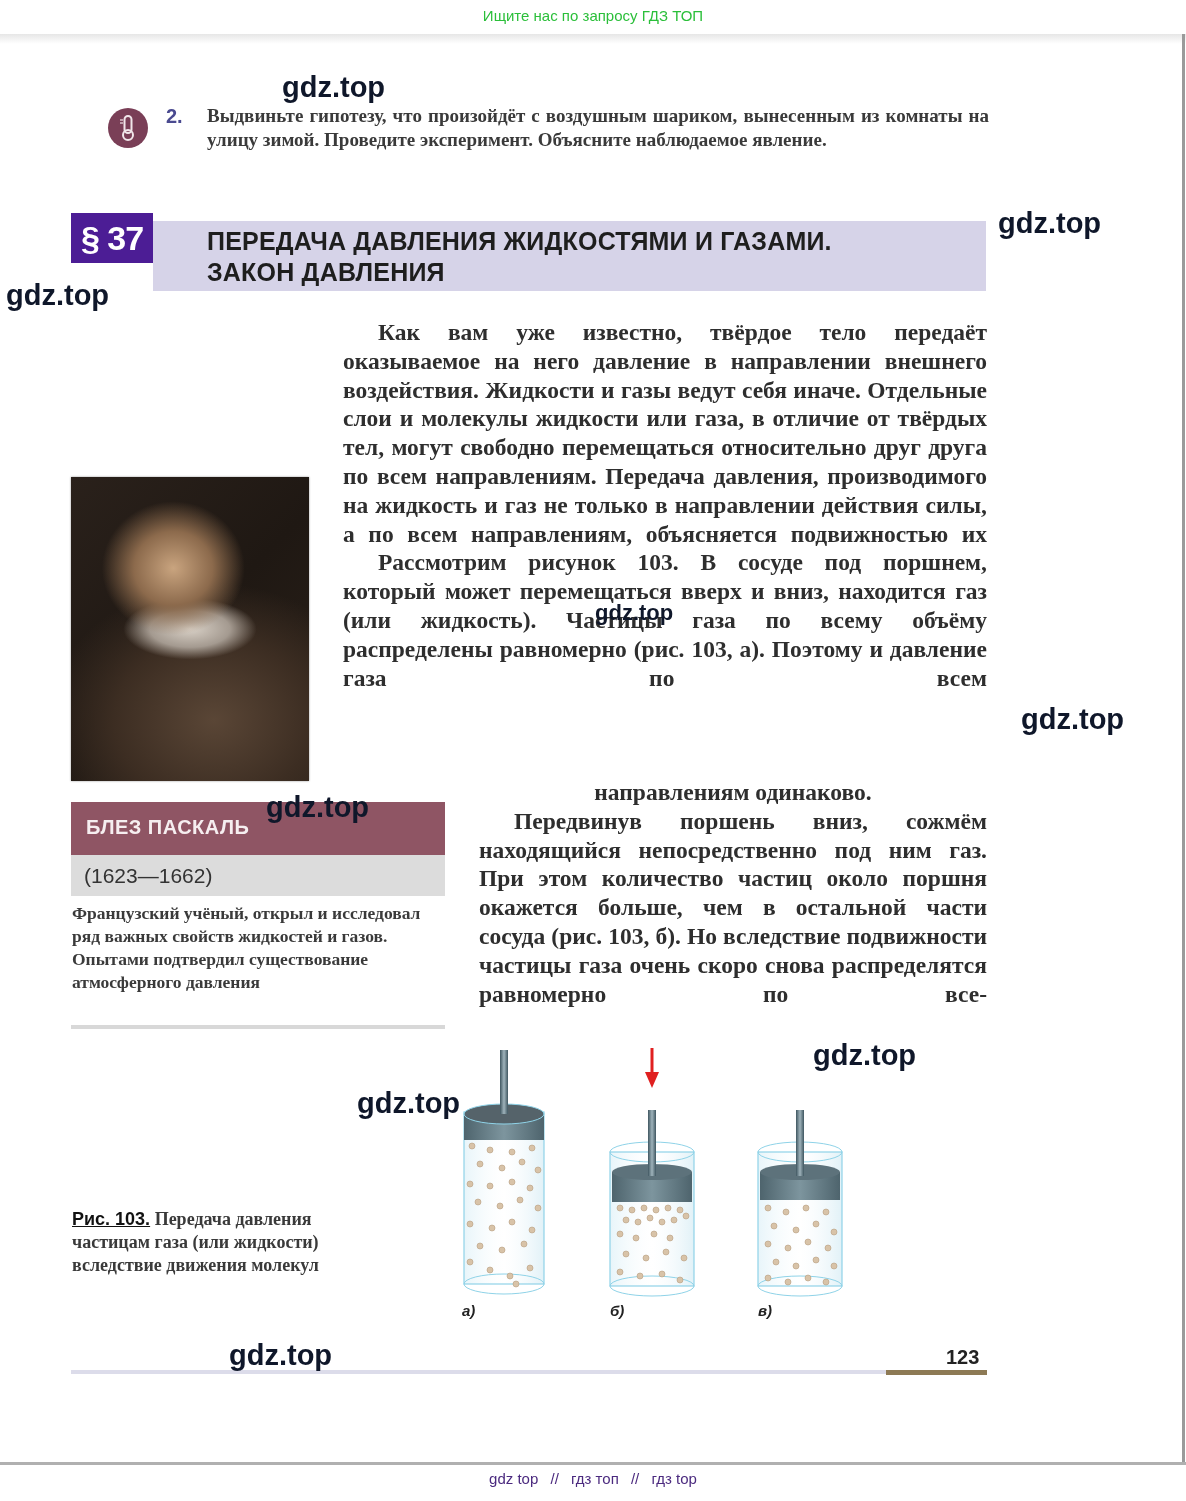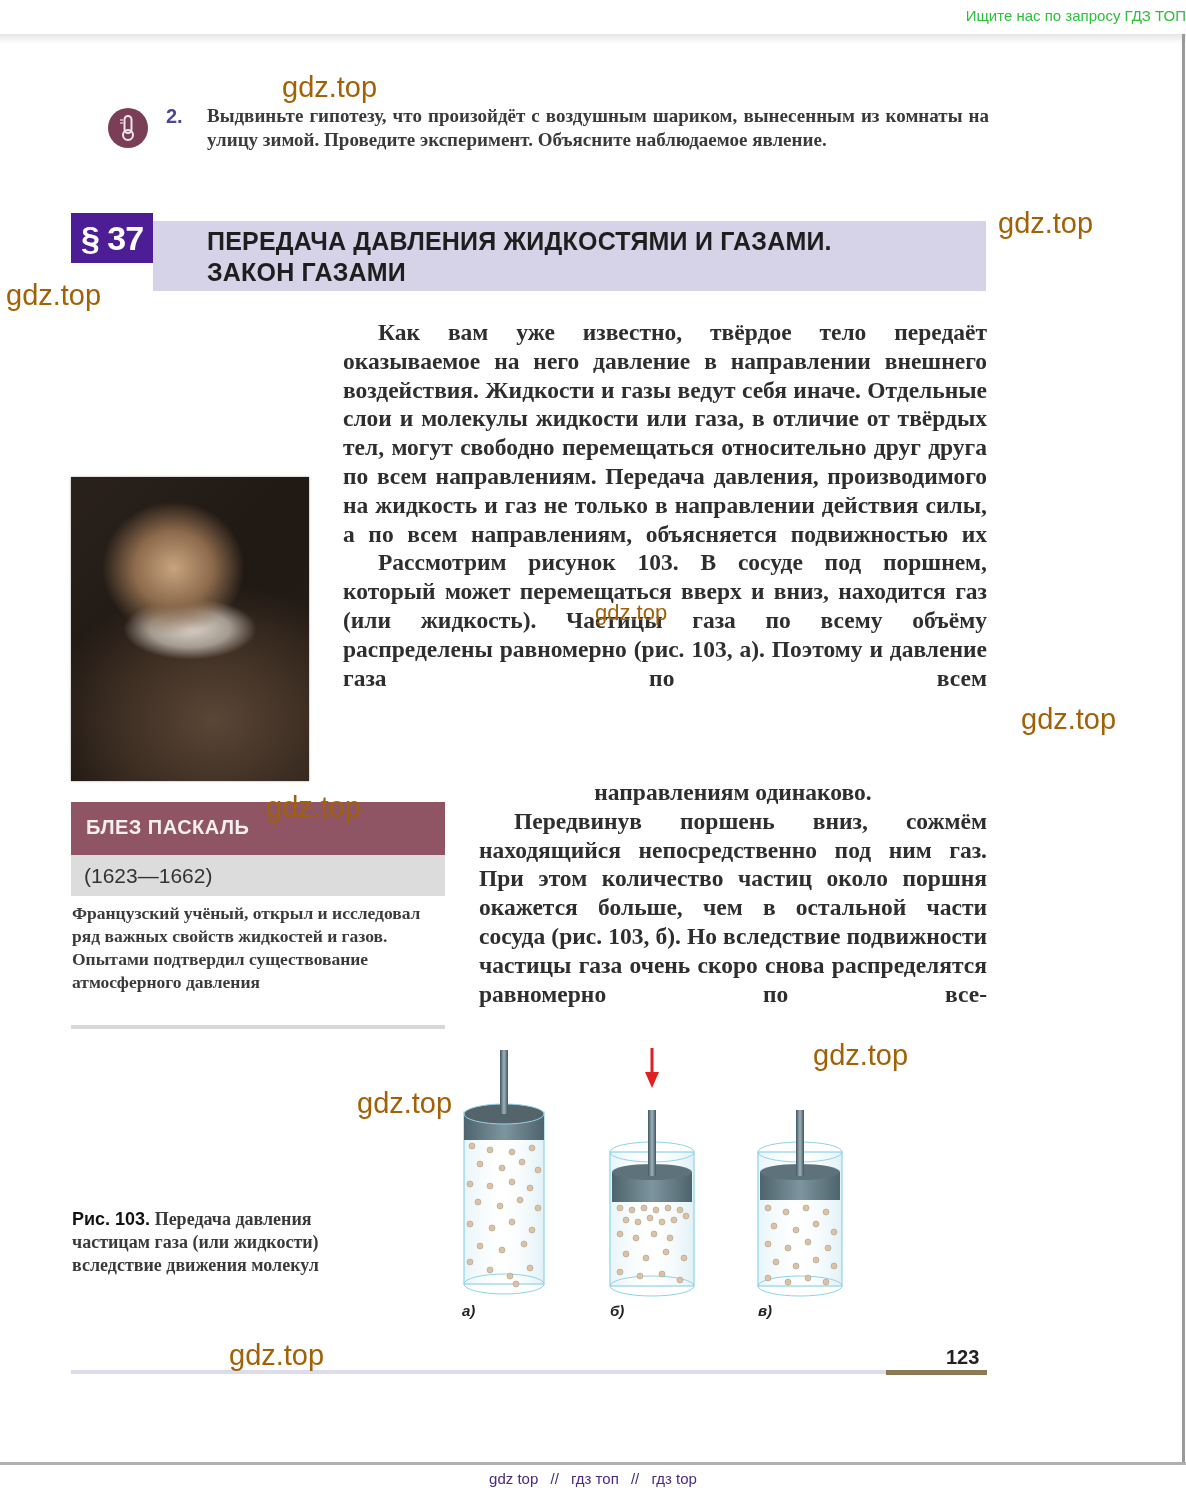--- a/index.html
+++ b/index.html
@@ -1,24 +1,24 @@
 <!DOCTYPE html>
 <html><head>
 <meta charset="utf-8">
 <style>
   html, body { margin: 0; padding: 0; background: #ffffff; }
   body { width: 1186px; height: 1501px; position: relative; overflow: hidden; font-family: "Liberation Serif", serif; color: #2a2a2a; }
-  .top-banner { position: absolute; left: 0; top: 0; width: 1186px; height: 28px; text-align: right; line-height: 32px; font-family: "Liberation Sans", sans-serif; font-size: 15px; color: #2bbf3a; text-decoration: none; }
+  .top-banner { position: absolute; left: 0; top: 0; width: 1186px; height: 28px; text-align: center; line-height: 32px; font-family: "Liberation Sans", sans-serif; font-size: 15px; color: #2bbf3a; text-decoration: none; }
   .top-shadow { position: absolute; left: 0; top: 34px; width: 1186px; height: 10px; background: linear-gradient(#e6e6e6, #ffffff); }
   .right-rule { position: absolute; left: 1182px; top: 34px; width: 3px; height: 1430px; background: #9a9a9a; }
   .bottom-rule { position: absolute; left: 0; top: 1462px; width: 1186px; height: 3px; background: #b0b0b0; }
   .bottom-links { position: absolute; left: 0; top: 1470px; width: 1186px; text-align: center; font-family: "Liberation Sans", sans-serif; font-size: 15px; color: #4b2a7f; }
   .bottom-links span { margin: 0 4px; }
 
-  .wm { position: absolute; font-family: "Liberation Sans", sans-serif; font-size: 29px; color: #a16207; line-height: 1; }
+  .wm { position: absolute; font-family: "Liberation Sans", sans-serif; font-size: 29px; color: #0f172a; line-height: 1; font-weight: bold; }
 
   .task-icon { position: absolute; left: 108px; top: 108px; width: 40px; height: 40px; border-radius: 50%; background: #7a3f57; }
   .task-icon svg { width: 40px; height: 40px; }
   .task-num { position: absolute; left: 166px; top: 105px; font-family: "Liberation Sans", sans-serif; font-weight: bold; font-size: 20px; color: #4a4a90; }
   .task-text { position: absolute; left: 207px; top: 104px; width: 782px; font-size: 19px; line-height: 24px; font-weight: bold; color: #3a3a3a; text-align: justify; }
 
   .sec-badge { position: absolute; left: 71px; top: 213px; width: 82px; height: 50px; background: #4c1d95; color: #fff; font-family: "Liberation Sans", sans-serif; font-weight: bold; font-size: 34px; line-height: 50px; text-align: center; letter-spacing: -1px; }
   .sec-bar { position: absolute; left: 153px; top: 221px; width: 833px; height: 70px; background: #d6d3e8; }
   .sec-title { position: absolute; left: 207px; top: 226px; font-family: "Liberation Sans", sans-serif; font-weight: bold; font-size: 25px; line-height: 31px; color: #1e1e1e; letter-spacing: 0.2px; }
 
@@ -33,21 +33,21 @@
   .portrait { position: absolute; left: 71px; top: 477px; width: 238px; height: 304px; background: radial-gradient(ellipse 30% 22% at 43% 30%, #c9a47f 0%, #8c6a4c 55%, transparent 100%), radial-gradient(ellipse 28% 10% at 50% 50%, #d8d0c6 0%, #a49a90 60%, transparent 100%), radial-gradient(ellipse 70% 45% at 60% 80%, #5a4636 0%, #3c2d22 60%, transparent 100%), linear-gradient(135deg, #2a211b 0%, #1f1813 50%, #2b2119 100%); box-shadow: 0 0 2px #999; }
 
   .bio-head { position: absolute; left: 71px; top: 802px; width: 374px; height: 53px; background: #8f5564; }
   .bio-name { position: absolute; left: 86px; top: 816px; font-family: "Liberation Sans", sans-serif; font-weight: bold; font-size: 20px; color: #f6eef0; letter-spacing: 0.5px; }
   .bio-years-bar { position: absolute; left: 71px; top: 855px; width: 374px; height: 41px; background: #dcdcdc; }
   .bio-years { position: absolute; left: 84px; top: 864px; font-family: "Liberation Sans", sans-serif; font-size: 21px; color: #333; }
   .bio-text { position: absolute; left: 72px; top: 902px; width: 372px; font-size: 17.5px; line-height: 23px; font-weight: bold; color: #3a3a3a; }
   .bio-rule { position: absolute; left: 71px; top: 1025px; width: 374px; height: 4px; background: #d8d8d8; }
 
   .fig-caption { position: absolute; left: 72px; top: 1208px; width: 260px; font-size: 18px; line-height: 23px; font-weight: bold; color: #3a3a3a; }
-  .fig-caption .lbl { font-family: "Liberation Sans", sans-serif; color: #111; }
+  .fig-caption .lbl { font-family: "Liberation Sans", sans-serif; color: #111; text-decoration: underline; }
 
   .fig { position: absolute; left: 450px; top: 1040px; width: 420px; height: 290px; }
   .fig-label { position: absolute; font-family: "Liberation Sans", sans-serif; font-style: italic; font-weight: bold; font-size: 15px; color: #222; }
 
   .foot-rule { position: absolute; left: 71px; top: 1370px; width: 916px; height: 4px; background: #dcdcea; }
   .foot-accent { position: absolute; left: 886px; top: 1370px; width: 101px; height: 5px; background: #8d7a55; }
   .page-num { position: absolute; left: 946px; top: 1346px; font-family: "Liberation Sans", sans-serif; font-weight: bold; font-size: 20px; color: #222; }
 </style>
 </head>
 <body>
@@ -65,21 +65,21 @@
     <line x1="12" y1="15" x2="15" y2="15" stroke="#f1e6ea" stroke-width="1.2"></line>
   </svg>
 </div>
 <div class="task-num">2.</div>
 <div class="task-text">Выдвиньте гипотезу, что произойдёт с воздушным шариком, вынесенным из комнаты на улицу зимой. Проведите эксперимент. Объясните наблюдаемое явление.</div>
 
 <div class="sec-badge">§ 37</div>
 <div class="sec-bar"></div>
 <div class="sec-title">
   <div>ПЕРЕДАЧА ДАВЛЕНИЯ ЖИДКОСТЯМИ И ГАЗАМИ.</div>
-  <div>ЗАКОН ГАЗАМИ</div>
+  <div>ЗАКОН ДАВЛЕНИЯ</div>
 </div>
 
 <div class="body-text col1">
   <p class="indent">Как вам уже известно, твёрдое тело передаёт оказываемое на него давление в направлении внешнего воздействия. Жидкости и газы ведут себя иначе. Отдельные слои и молекулы жидкости или газа, в отличие от твёрдых тел, могут свободно перемещаться относительно друг друга по всем направлениям. Передача давления, производимого на жидкость и газ не только в направлении действия силы, а по всем направлениям, объясняется подвижностью их</p>
   <p class="indent">Рассмотрим рисунок 103. В сосуде под поршнем, который может перемещаться вверх и вниз, находится газ (или жидкость). Частицы газа по всему объёму распределены равномерно (рис. 103, а). Поэтому и давление газа по всем</p>
 </div>
 <div class="body-text col2">
   <p class="center-line" style="margin-top:-28px;">направлениям одинаково.</p>
   <p class="indent">Передвинув поршень вниз, сожмём находящийся непосредственно под ним газ. При этом количество частиц около поршня окажется больше, чем в остальной части сосуда (рис. 103, б). Но вследствие подвижности частицы газа очень скоро снова распределятся равномерно по все-</p>
 </div>

